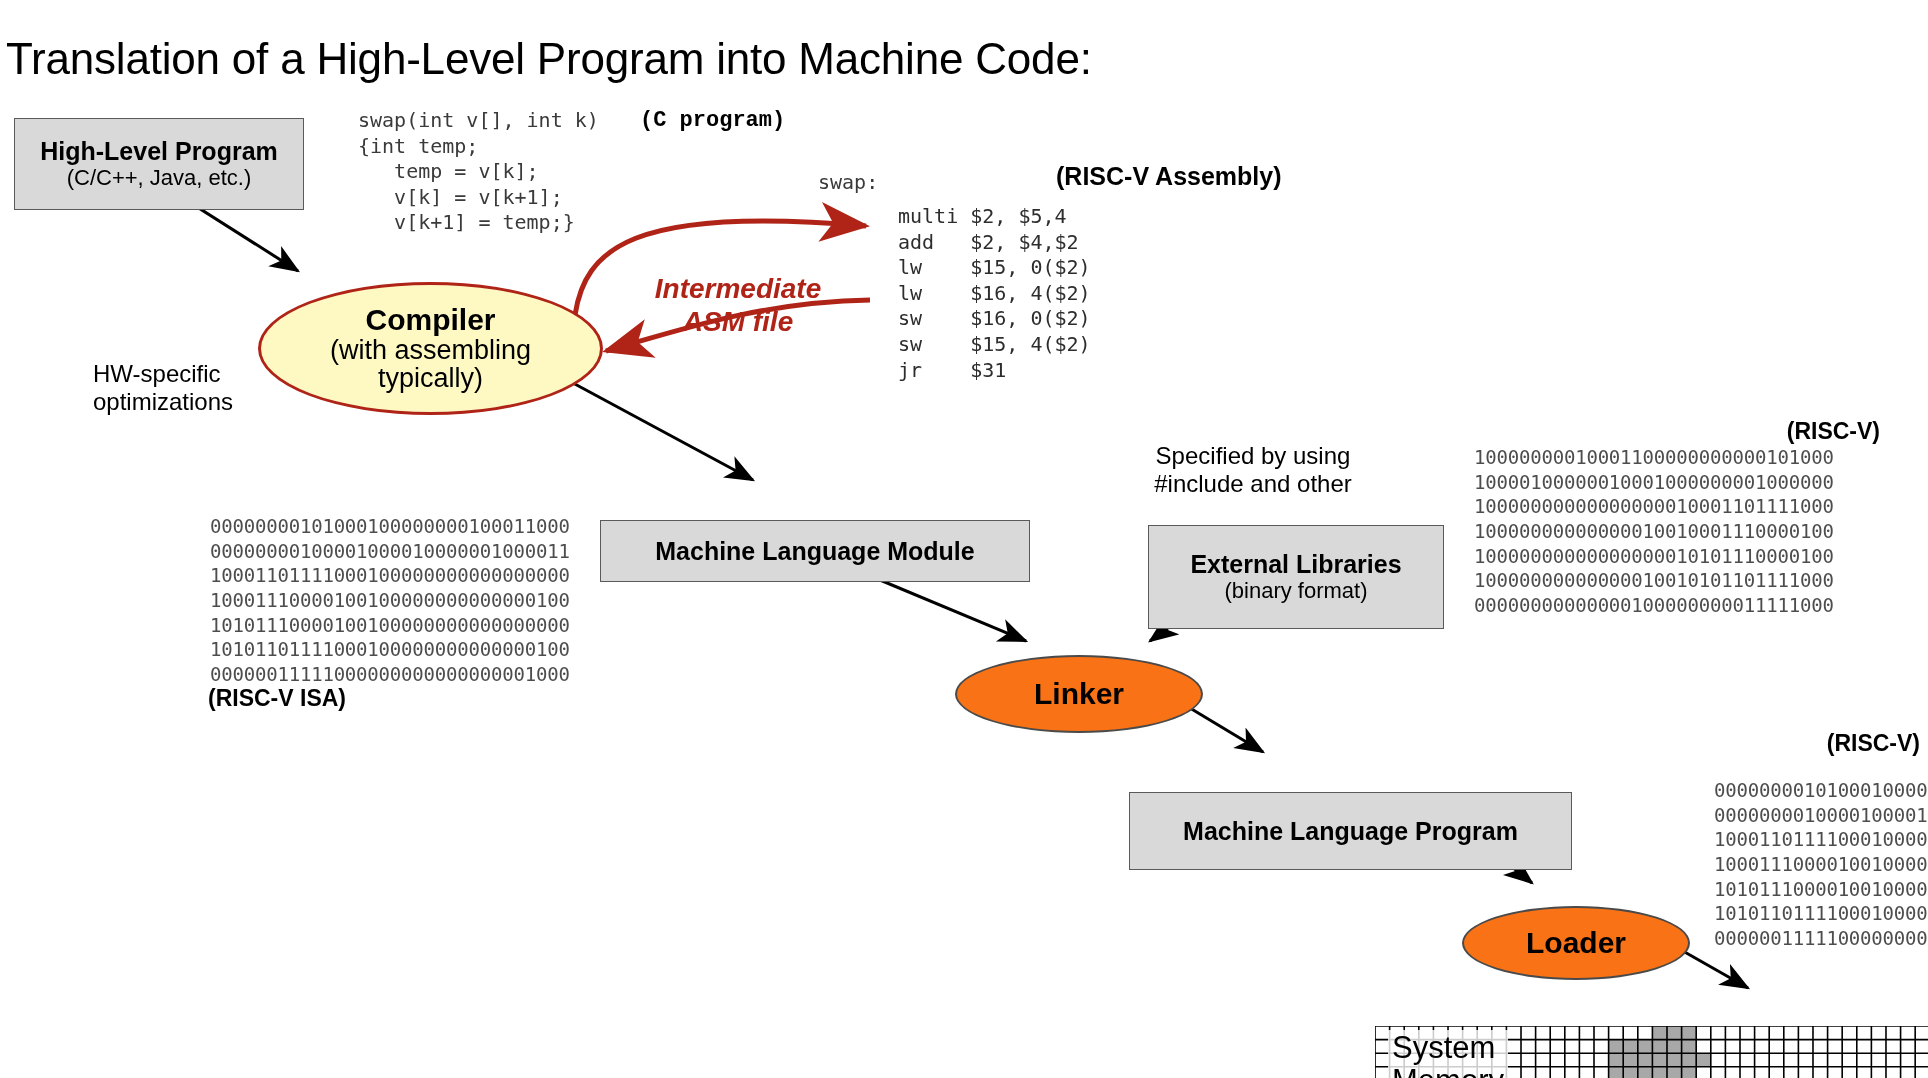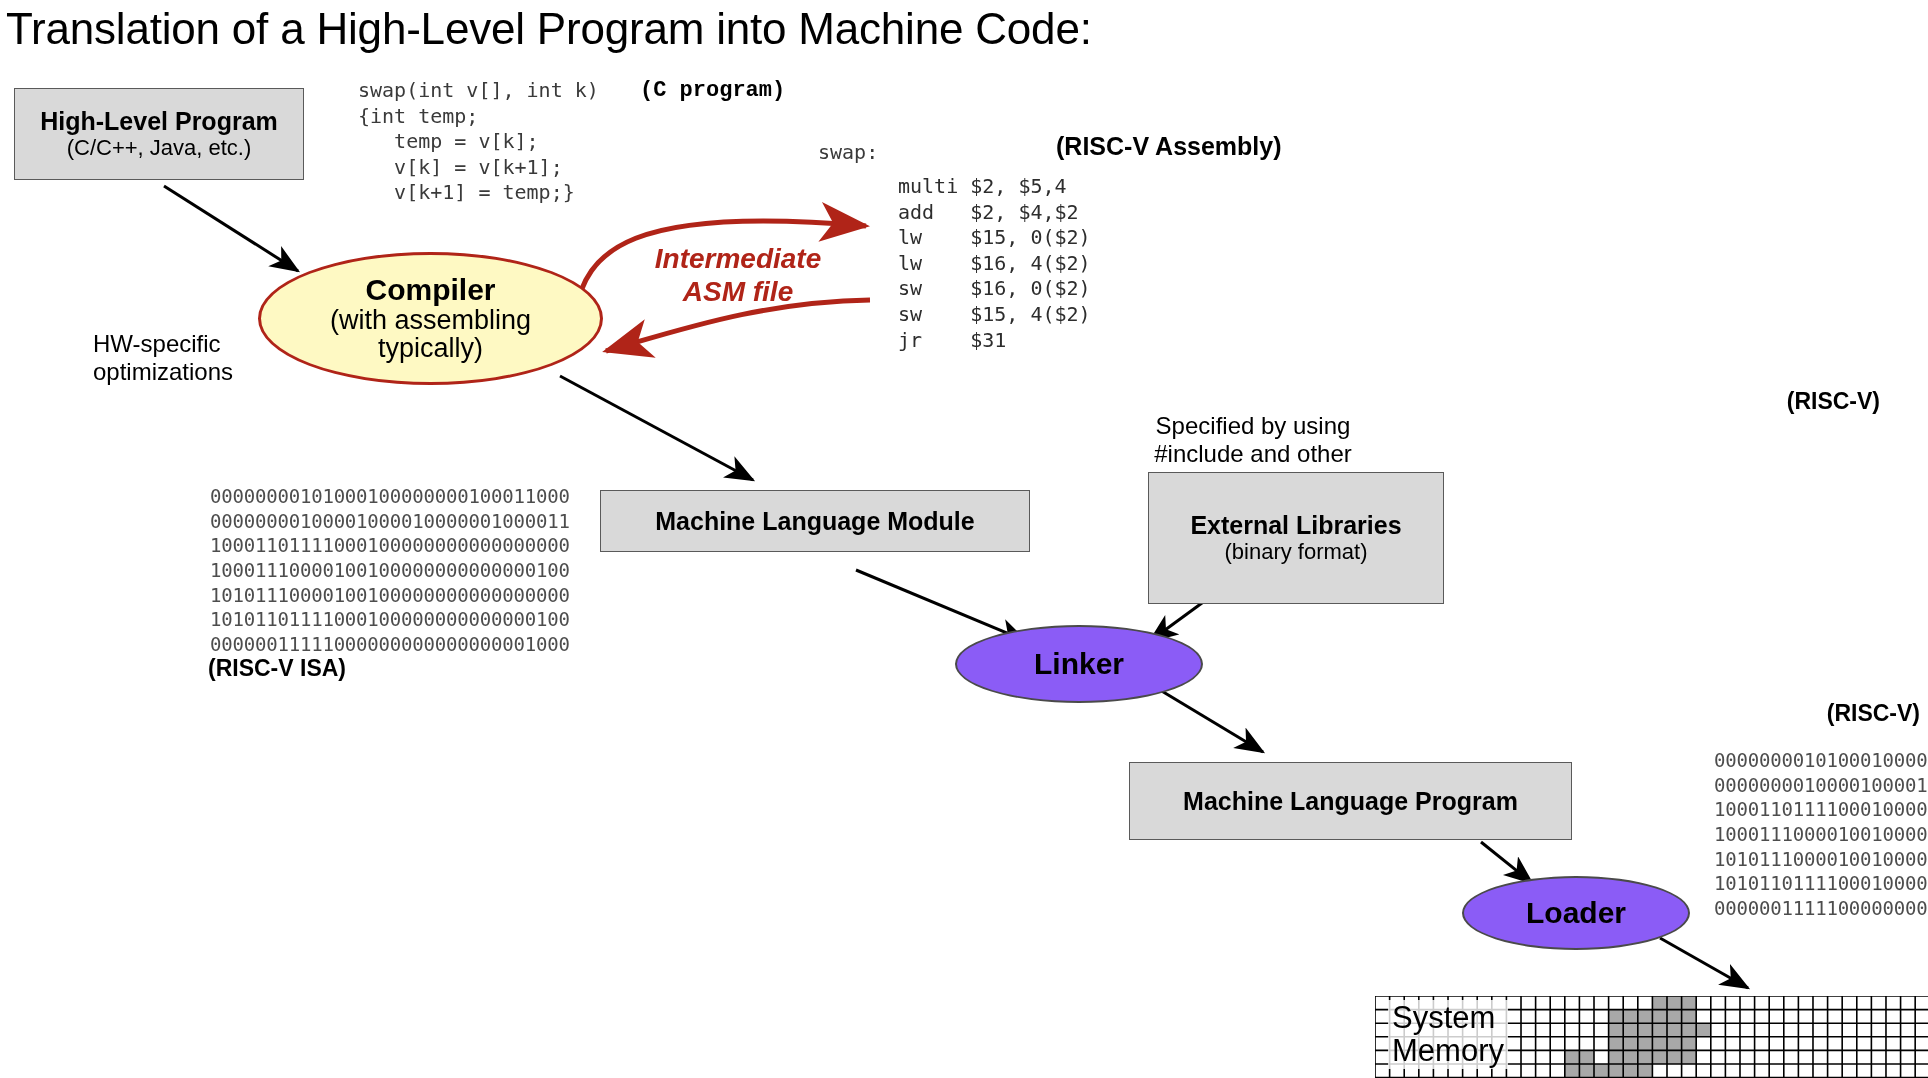--- a/index.html
+++ b/index.html
@@ -7,21 +7,21 @@
     background: #ffffff;
   }
   body {
     width: 1928px; height: 1078px;
     position: relative;
     overflow: hidden;
     font-family: "Liberation Sans", sans-serif;
     color: #000000;
   }
   #stage { position: absolute; inset: 0; }
-  .abs { position: absolute; }
+  .abs { position: absolute; margin-top: 30px; }
 
   
   #page-title {
     left: 6px; top: 4px;
     font-size: 44px;
     font-weight: 400;
     letter-spacing: -0.2px;
     white-space: nowrap;
     color: #000;
   }
@@ -48,21 +48,21 @@
     align-items: center;
     justify-content: center;
     text-align: center;
     border-radius: 50%;
   }
   .ellipse.compiler {
     background: #fef9c3;
     border: 3px solid #b02418;
   }
   .ellipse.grey {
-    background: #8b5cf6;
+    background: #f97316;
     border: 2px solid #4a4a4a;
   }
   .e-title { font-weight: bold; font-size: 30px; line-height: 1.06; }
   .e-sub   { font-weight: 400;  font-size: 27px; line-height: 1.06; }
 
   
   .mono {
     font-family: "DejaVu Sans Mono", "Liberation Mono", monospace;
     font-size: 20px;
     line-height: 1.28;
@@ -194,26 +194,33 @@
 00000011111000000000000000001000</div>
   <div class="abs lbl bold" id="riscv-isa-tag" style="left:208px; top:655px; font-size:23px;">(RISC-V ISA)</div>
 
   <div class="abs box" id="box-ml-module" style="left:600px; top:490px; width:430px; height:62px;">
     <div class="b-title">Machine Language Module</div>
   </div>
 
   <div class="abs lbl" id="specified-by" style="left:1138px; top:412px; width:230px; text-align:center;">Specified by using
 #include and other</div>
 
-  <div class="abs box" id="box-external-libs" style="left:1148px; top:472px; width:296px; height:132px;">
+  <div class="abs box" id="box-external-libs" style="left:1148px; top:495px; width:296px; height:104px;">
     <div class="b-title">External Libraries</div>
     <div class="b-sub">(binary format)</div>
   </div>
 
   <div class="abs lbl bold right" id="riscv-tag-right" style="left:1600px; top:388px; width:280px; font-size:23px;">(RISC-V)</div>
+  <div class="abs bin" id="bin-libraries" style="left:1474px; top:415px;">10000000010001100000000000101000
+10000100000010001000000001000000
+10000000000000000010001101111000
+10000000000000010010001110000100
+10000000000000000010101110000100
+10000000000000010010101101111000
+00000000000000100000000011111000</div>
 
   <div class="abs ellipse grey" id="ellipse-linker" style="left:955px; top:625px; width:248px; height:78px;">
     <div class="e-title">Linker</div>
   </div>
 
   <div class="abs box" id="box-ml-program" style="left:1129px; top:762px; width:443px; height:78px;">
     <div class="b-title">Machine Language Program</div>
   </div>
 
   <div class="abs lbl bold right" id="riscv-tag-bottom" style="left:1640px; top:700px; width:280px; font-size:23px;">(RISC-V)</div>

